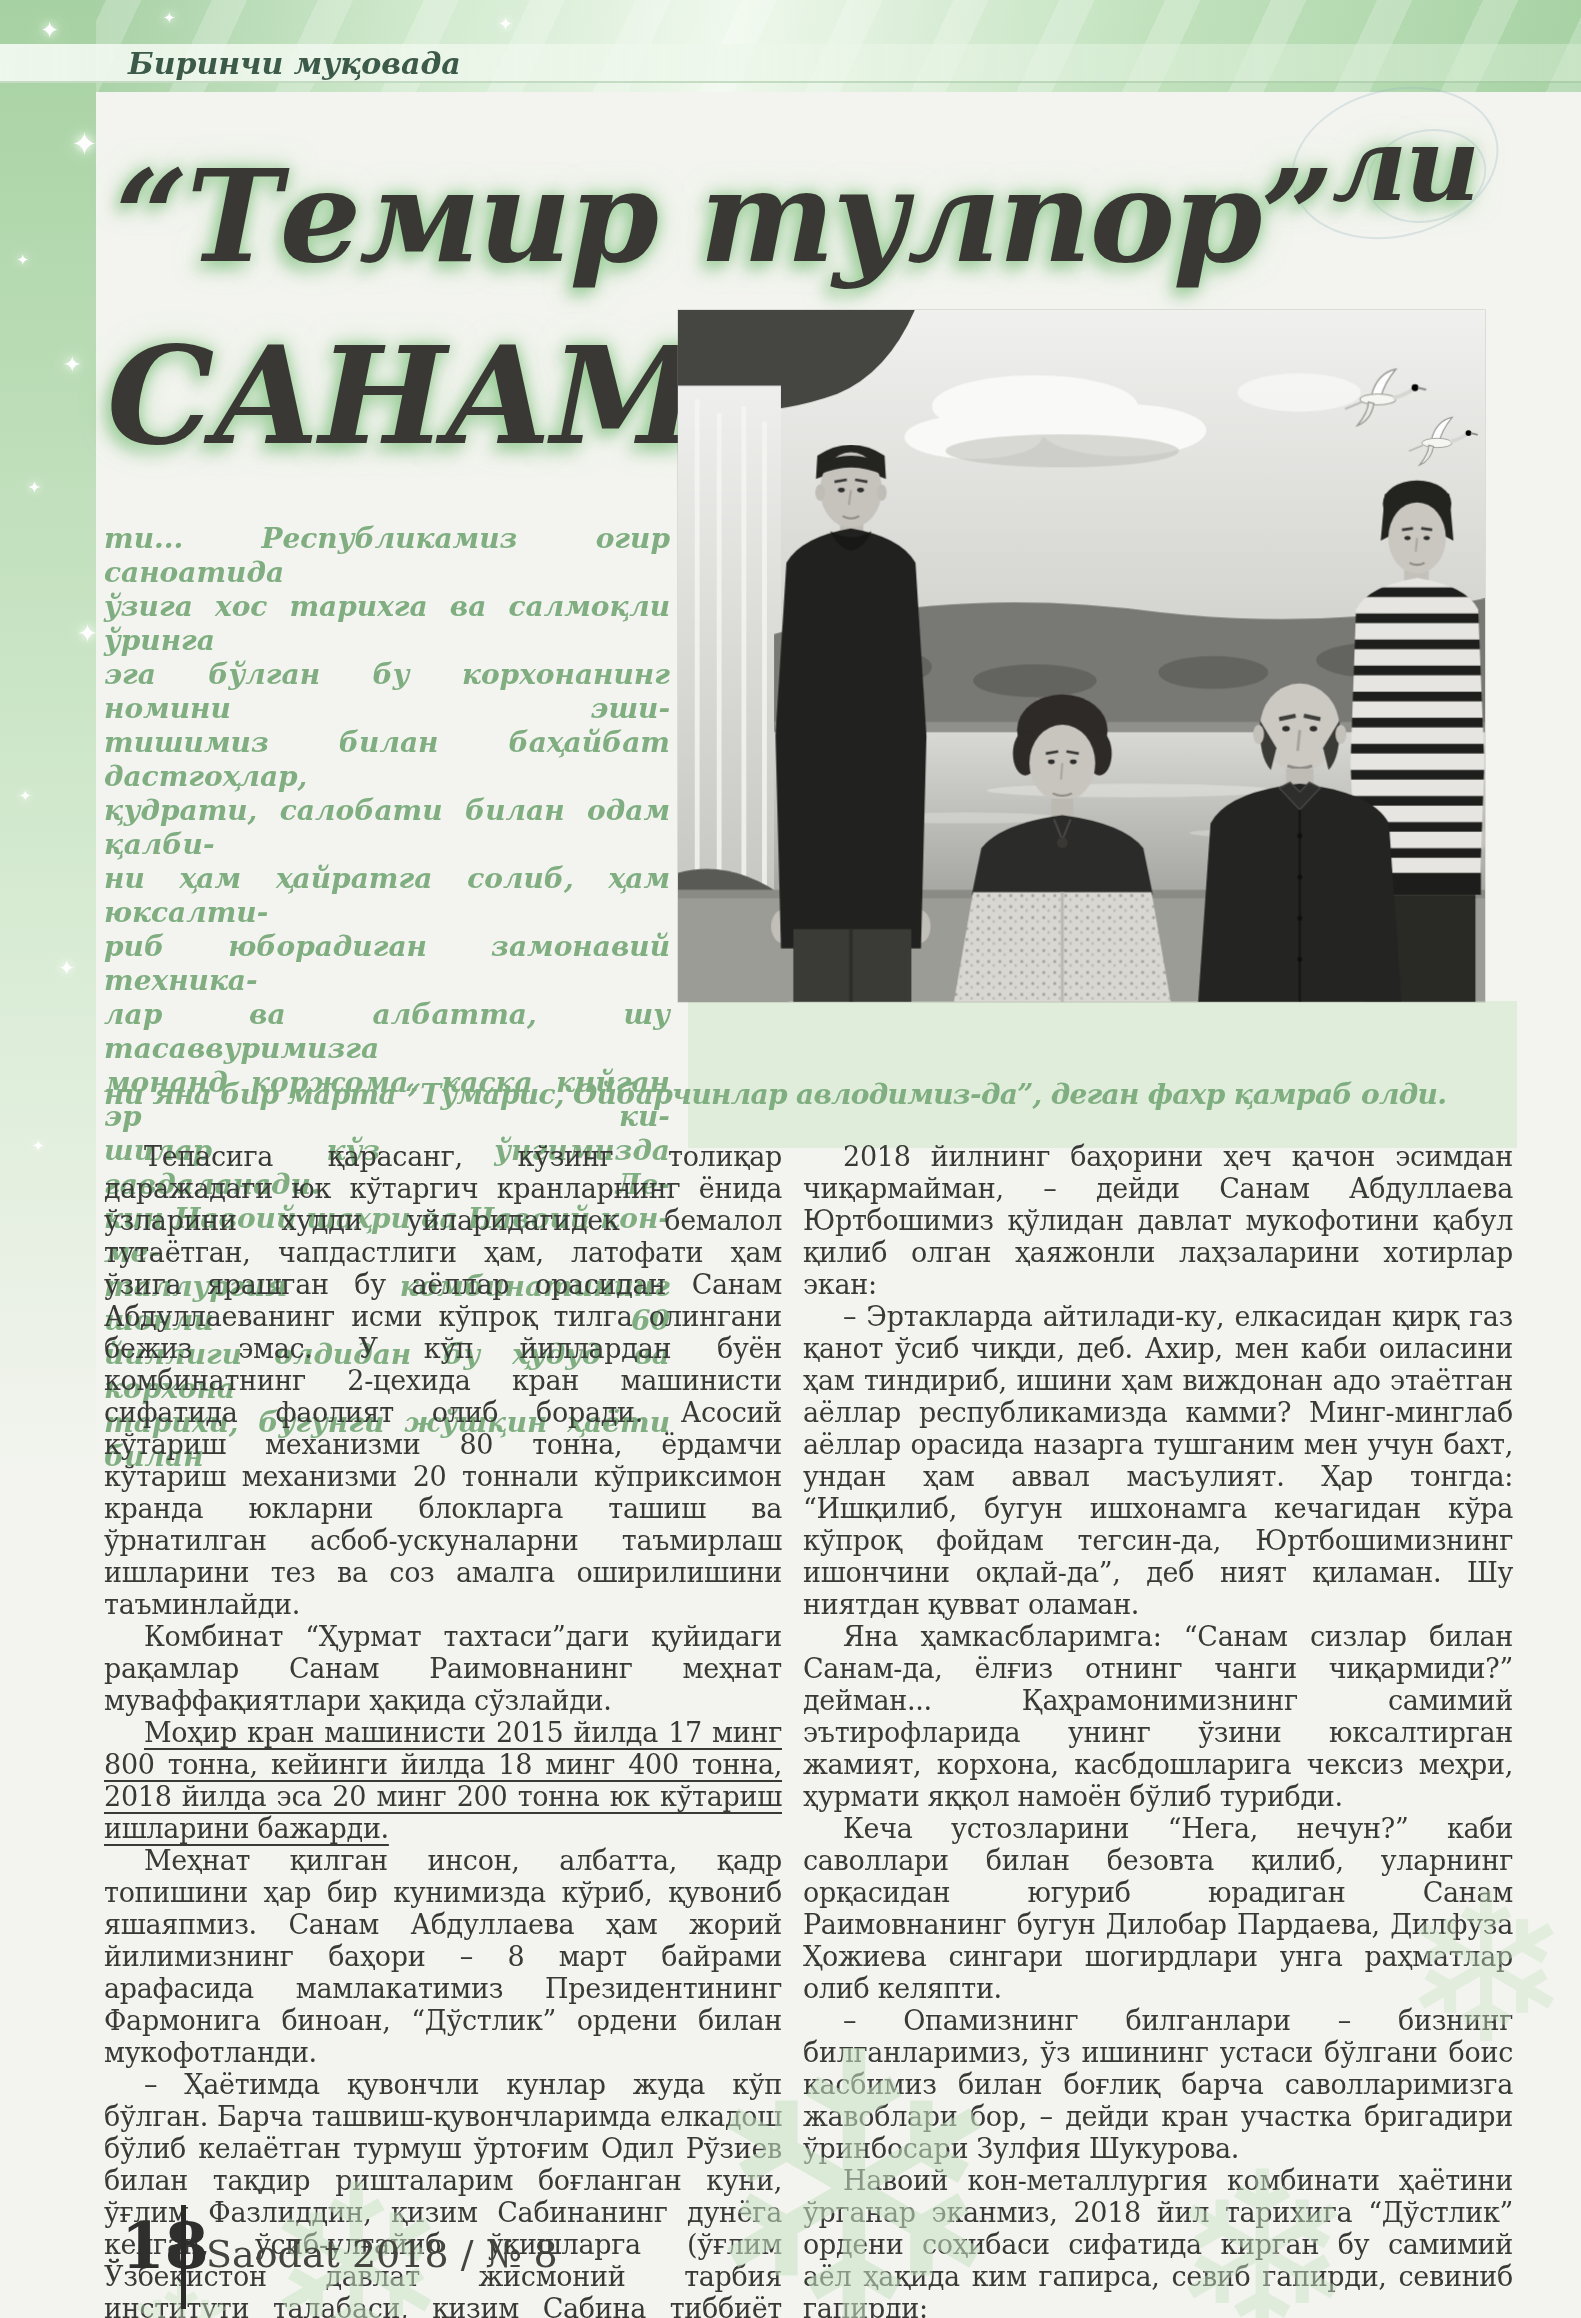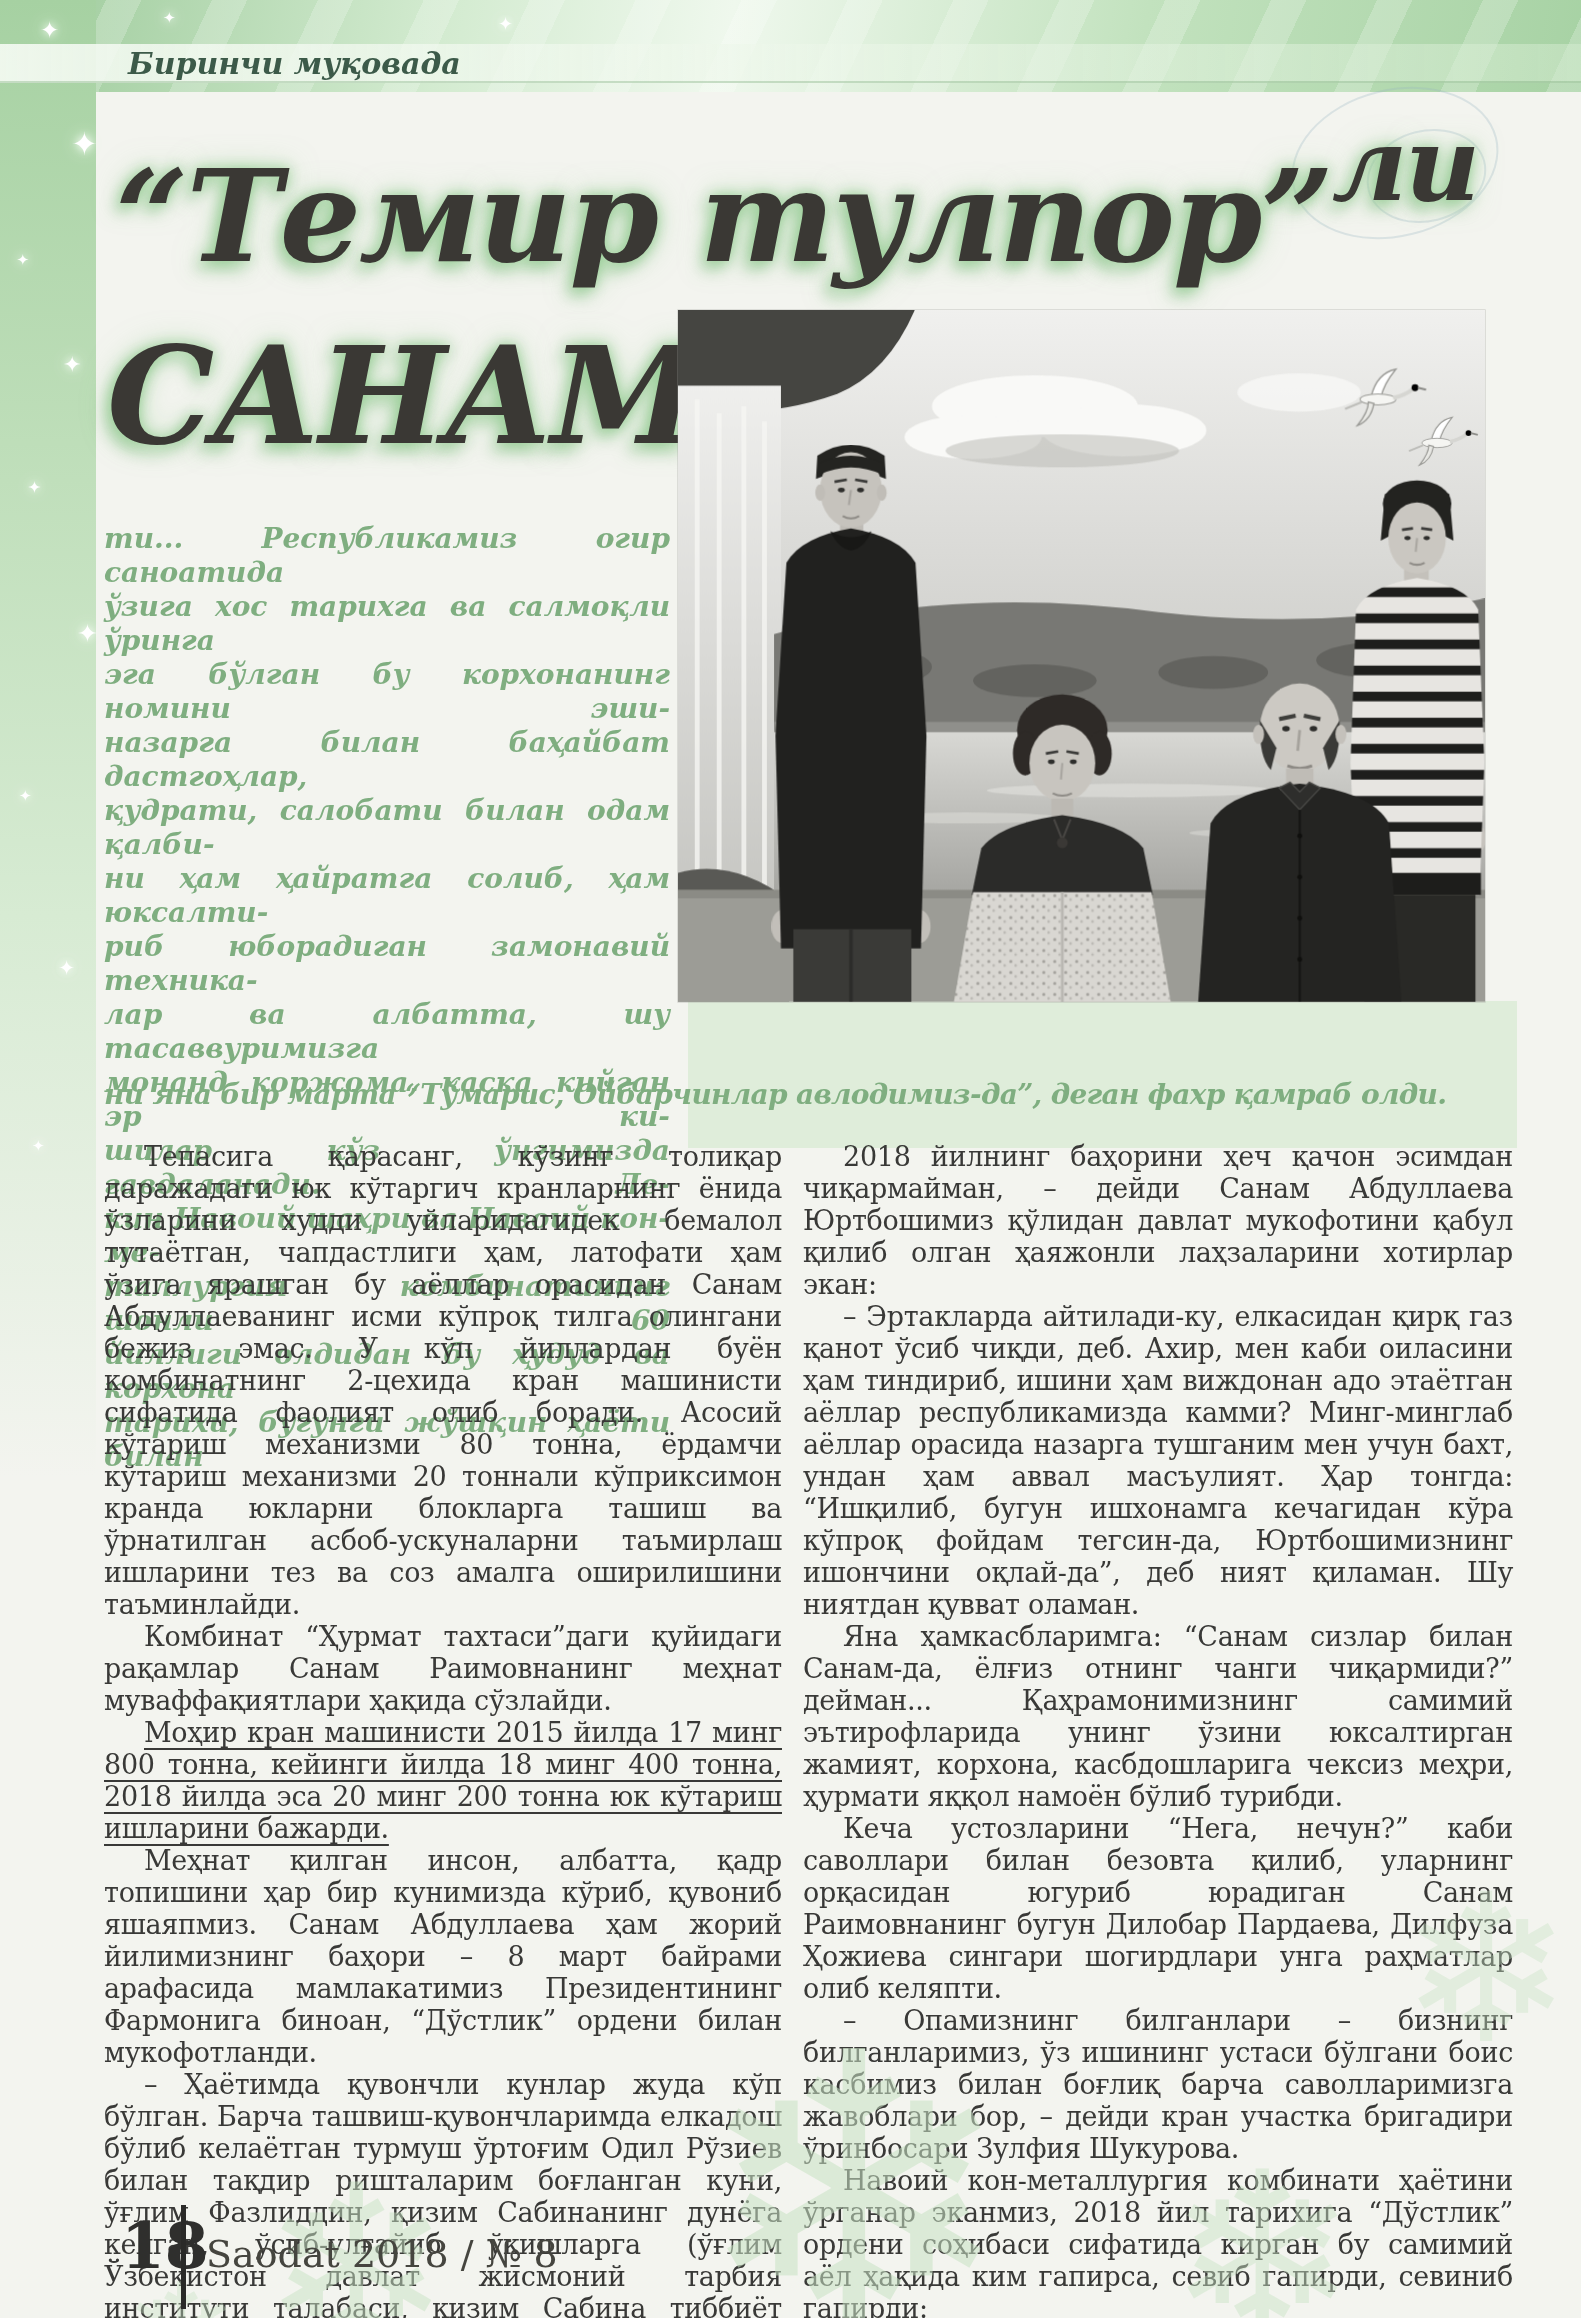--- a/index.html
+++ b/index.html
@@ -253,21 +253,21 @@
         <circle cx="906" cy="886" r="3.5" fill="#0f0f0d"></circle>
           <circle cx="906" cy="946" r="3.5" fill="#0f0f0d"></circle>
       </g>
     </svg>
   </div>
 
   <div class="lead">
     <div class="lead-line">ти... Республикамиз огир саноатида</div>
     <div class="lead-line">ўзига хос тарихга ва салмоқли ўринга</div>
     <div class="lead-line">эга бўлган бу корхонанинг номини эши-</div>
-    <div class="lead-line">назарга билан баҳайбат дастгоҳлар,</div>
+    <div class="lead-line">тишимиз билан баҳайбат дастгоҳлар,</div>
     <div class="lead-line">қудрати, салобати билан одам қалби-</div>
     <div class="lead-line">ни ҳам ҳайратга солиб, ҳам юксалти-</div>
     <div class="lead-line">риб юборадиган замонавий техника-</div>
     <div class="lead-line">лар ва албатта, шу тасаввуримизга</div>
     <div class="lead-line">монанд коржома, каска кийган эр ки-</div>
     <div class="lead-line">шилар кўз ўнгимизда гавдаланади. Ле-</div>
     <div class="lead-line">кин Навоий шаҳри ва Навоий кон-ме-</div>
     <div class="lead-line">таллургия комбинатининг шонли 60</div>
     <div class="lead-line">йиллиги олдидан бу ҳудуд ва корхона</div>
     <div class="lead-line">тарихи, бугунги жўшқин ҳаёти билан</div>

